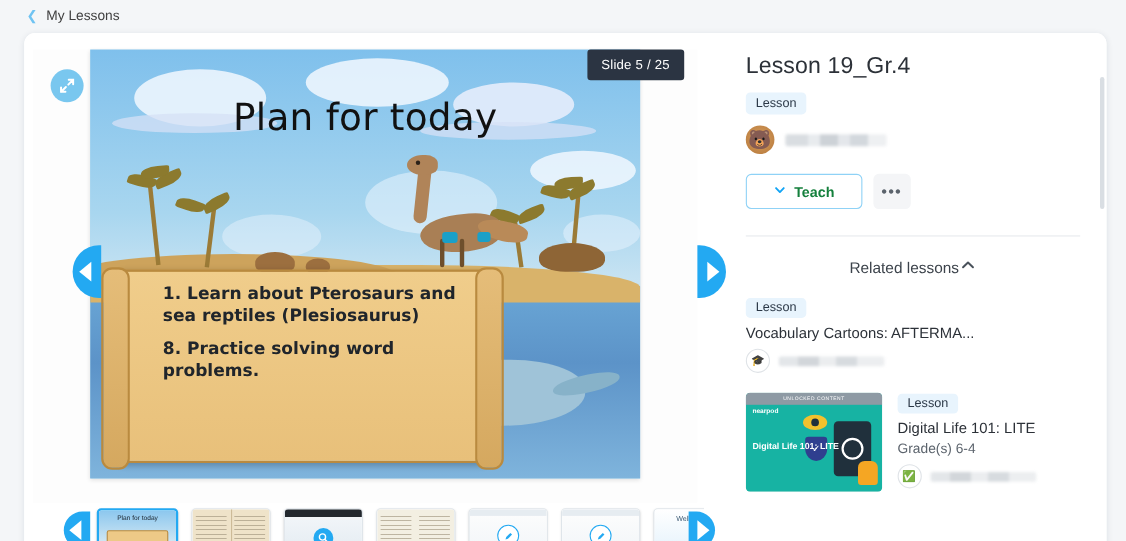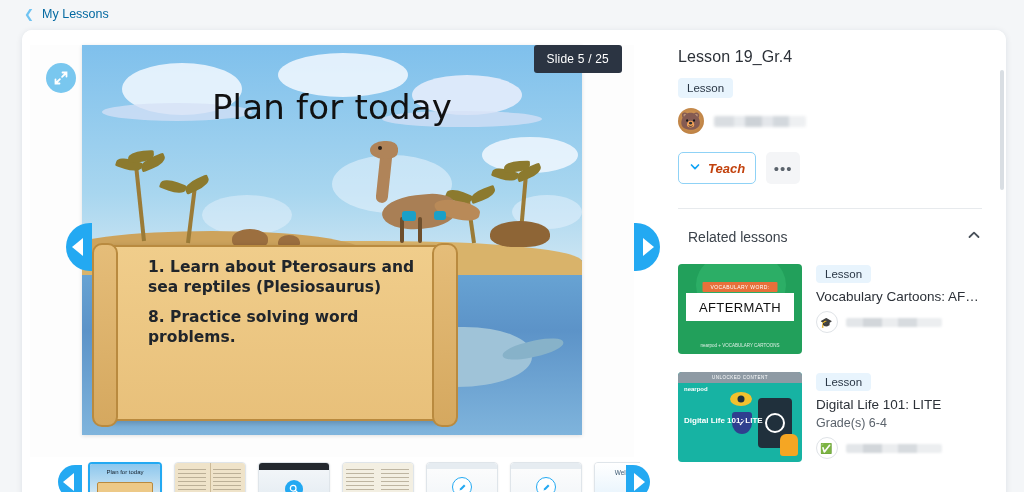--- a/index.html
+++ b/index.html
@@ -11,21 +11,21 @@
   }
   .app{position:relative;width:1024px;height:492px;}
 
   
   .breadcrumb{
     position:absolute;left:24px;top:3px;height:22px;
     display:flex;align-items:center;gap:8px;
     color:#3eadf0;font-size:12.5px;
   }
   .breadcrumb .chev{font-size:12px;color:#6fc3f2;line-height:1;}
-  .breadcrumb .label{color:#0369a1;}
+  .breadcrumb .label{color:#404040;}
 
   
   .card{
     position:absolute;left:22px;top:30px;width:984px;height:470px;
     background:#fff;border-radius:10px 10px 0 0;
     box-shadow:0 1px 6px rgba(20,40,70,.10);
     overflow:hidden;
   }
 
   
@@ -139,45 +139,45 @@
   .t-done{position:absolute;inset:0;background:linear-gradient(#ffffff,#dceefb);}
   .t-done-t{position:absolute;left:0;right:0;top:6px;text-align:center;font-size:6.5px;color:#3c5a73;}
   .t-green{position:absolute;inset:0;background:#f3efe2;}
 
   
   .side{
     position:absolute;left:618px;top:0;width:366px;height:470px;
     background:#fff;padding:0 0 0 0;overflow:hidden;
   }
   .side-inner{position:absolute;left:38px;top:18px;right:24px;}
-  .lesson-title{font-size:16px;color:#2c3138;font-weight:400;letter-spacing:.1px;}
+  .lesson-title{font-size:21px;color:#2c3138;font-weight:400;letter-spacing:.1px;}
   .chip{
     display:inline-block;margin-top:12px;background:#e8f4fd;color:#2a3746;
     font-size:11.5px;padding:4px 9px;border-radius:4px;
   }
   .author-row{display:flex;align-items:center;gap:10px;margin-top:10px;}
   .avatar{
     width:26px;height:26px;border-radius:50%;
     background:radial-gradient(circle at 50% 45%,#d9a15f,#b4763a);
     display:flex;align-items:center;justify-content:center;font-size:17px;line-height:1;overflow:hidden;
   }
   .blur-name{width:92px;height:11px;border-radius:2px;
     background:linear-gradient(90deg,#d9dde1 0 22%,#e8ebee 22% 34%,#cdd2d7 34% 52%,#e4e7eb 52% 64%,#d3d8dd 64% 82%,#eef0f2 82% 100%);
     filter:blur(1.4px);}
   .actions{display:flex;align-items:center;gap:10px;margin-top:18px;}
   .btn{
     height:32px;border-radius:5px;display:flex;align-items:center;justify-content:center;gap:7px;
     font-size:13px;cursor:pointer;box-sizing:border-box;
   }
   .btn-primary{background:#12a4f5;color:#fff;padding:0 16px;font-weight:700;}
-  .btn-outline{background:#fff;color:#c2410c;border:1px solid #8fd2f6;padding:0 10px;font-weight:700;font-style:italic;}
+  .btn-outline{background:#fff;color:#15803d;border:1px solid #8fd2f6;padding:0 24px;font-weight:700;}
   .btn-more{background:#f4f5f7;color:#5b636c;width:34px;padding:0;font-size:15px;letter-spacing:1px;}
   .show-more{margin-top:24px;color:#2e9fe8;font-size:13px;cursor:pointer;}
   .divider{margin-top:24px;height:1px;background:#e7eaed;}
-  .rel-head{display:flex;align-items:center;justify-content:space-between;margin-top:18px;margin-left:10px;}
+  .rel-head{display:flex;align-items:center;justify-content:center;margin-top:18px;}
   .rel-title{font-size:14px;color:#3c434b;}
   .caret{color:#5b636c;font-size:13px;cursor:pointer;}
   .rel-item{display:flex;gap:14px;margin-top:18px;}
   .rel-thumb{width:124px;height:90px;border-radius:4px;overflow:hidden;position:relative;flex:0 0 auto;background:#eee;}
   .rel-meta{flex:1;min-width:0;}
   .rel-chip{display:inline-block;background:#e8f4fd;color:#2a3746;font-size:11.5px;padding:3px 9px;border-radius:4px;}
   .rel-name{font-size:13.5px;color:#2c3138;margin-top:6px;white-space:nowrap;overflow:hidden;text-overflow:ellipsis;}
   .rel-grade{font-size:12.5px;color:#5b636c;margin-top:4px;}
   .rel-author{display:flex;align-items:center;gap:8px;margin-top:7px;}
   .rel-av{width:20px;height:20px;border-radius:50%;border:1px solid #dfe3e7;background:#fff;
@@ -423,29 +423,20 @@
           <div class="rel-title">Related lessons</div>
           <div class="caret">
             <svg width="16" height="16" viewBox="0 0 16 16">
                 <path d="M3.5 10L8 5.6 12.5 10" fill="none" stroke="#4a525b" stroke-width="1.8" stroke-linecap="round" stroke-linejoin="round"></path>
               </svg>
           </div>
         </div>
 
         
         <div class="rel-item">
-          <div class="rel-thumb">
-            <div class="am"></div>
-            <div class="am-glow"></div>
-            <div class="am-tag">VOCABULARY WORD:</div>
-            <div class="am-box">
-                <span class="am-word">AFTERMATH</span>
-              </div>
-            <div class="am-foot">nearpod + VOCABULARY CARTOONS</div>
-          </div>
           <div class="rel-meta">
             <div class="rel-chip">Lesson</div>
             <div class="rel-name">Vocabulary Cartoons: AFTERMA...</div>
             <div class="rel-author">
               <div class="rel-av">🎓</div>
               <div class="rel-blur"></div>
             </div>
           </div>
         </div>
 

